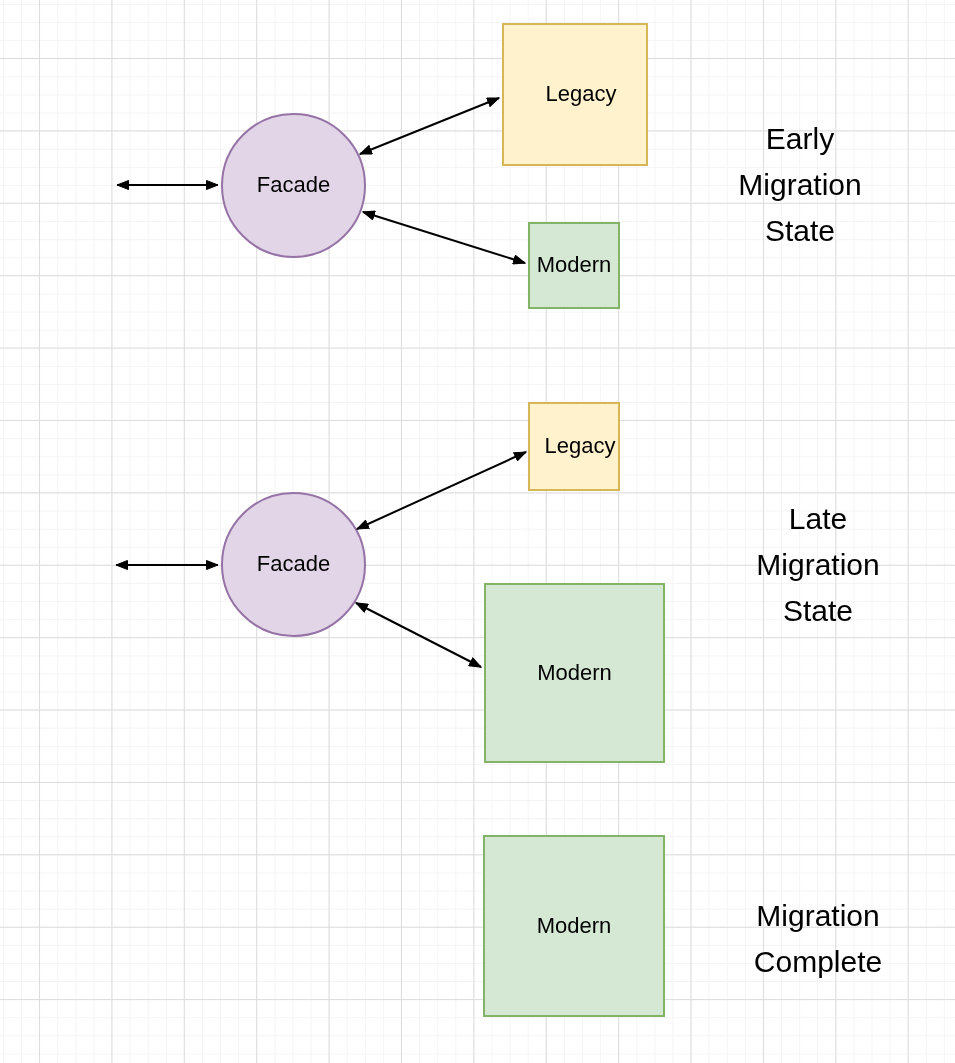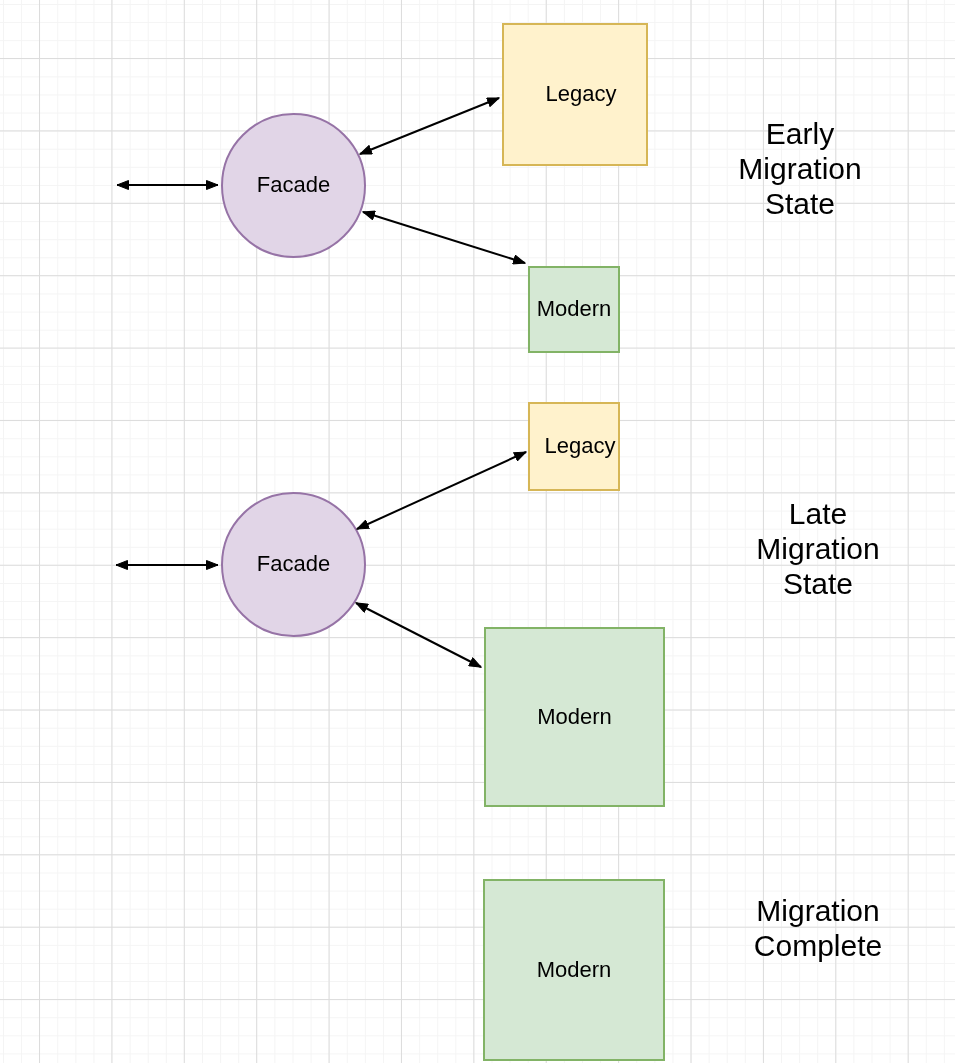--- a/index.html
+++ b/index.html
@@ -37,30 +37,29 @@
     border-radius: 50%;
   }
   .legacy {
     background: #fff2cc;
     border: 2px solid #d6b656;
     padding-left: 12px;
   }
   .modern {
     background: #d5e8d4;
     border: 2px solid #82b366;
-    margin-top: 44px;
   }
 
   .caption {
     position: absolute;
     width: 300px;
     text-align: center;
     white-space: pre;
     font-size: 30px;
-    line-height: 35px;
+    line-height: 46px;
     z-index: 1;
   }
 
   svg.connectors {
     position: absolute;
     left: 0; top: 0;
     z-index: 2;
     pointer-events: none;
   }
   svg.connectors line {

